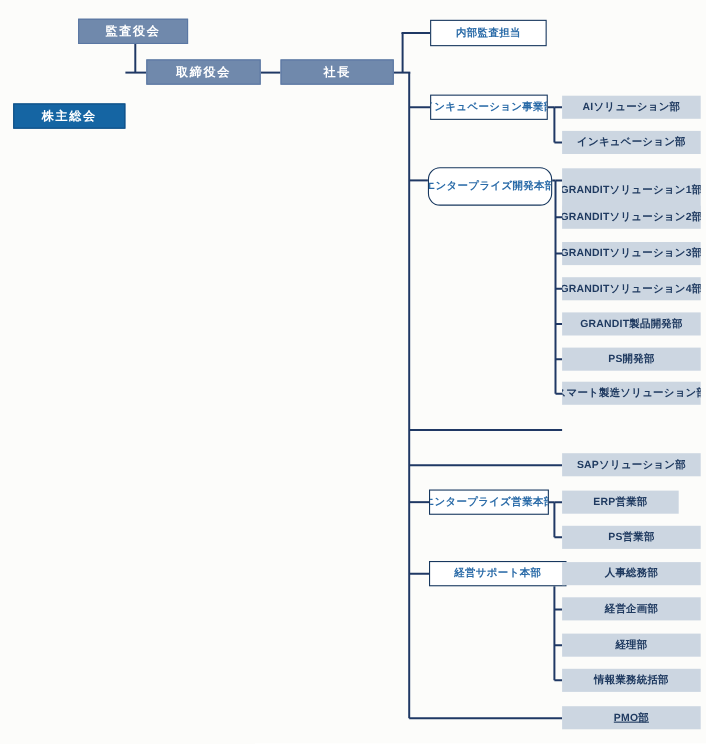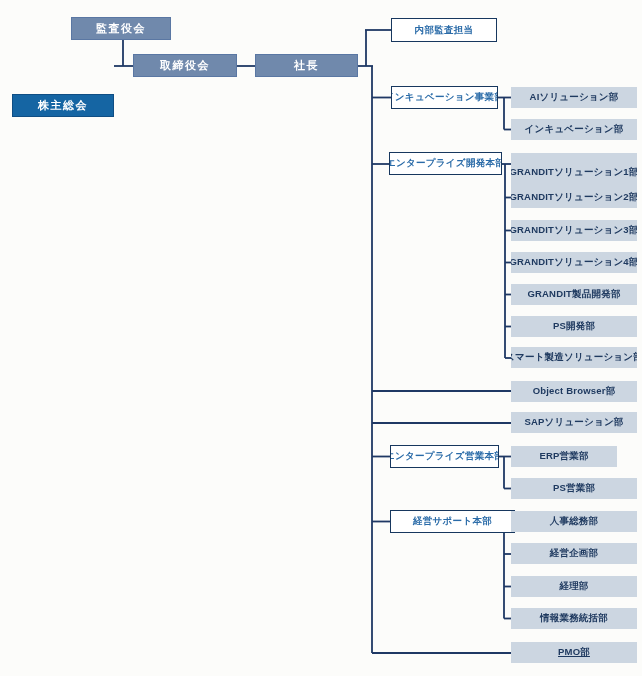--- a/index.html
+++ b/index.html
@@ -109,34 +109,33 @@
     </g>
   </svg>
 
   <div class="node box-steel" style="left:71px; top:17px; width:100px; height:23px;">監査役会</div>
   <div class="node box-dark" style="left:12px; top:54px; width:102px; height:23px;margin-top:40px;">株主総会</div>
   <div class="node box-steel" style="left:133px; top:54px; width:104px; height:23px;">取締役会</div>
   <div class="node box-steel" style="left:255px; top:54px; width:103px; height:23px;">社長</div>
 
   <div class="node box-outline" style="left:391px; top:18px; width:106px; height:24px;">内部監査担当</div>
   <div class="node box-outline" style="left:391px; top:86px; width:107px; height:23px;">インキュベーション事業部</div>
-  <div class="node box-outline" style="left:389px; top:152px; width:113px; height:23px;">エンタープライズ開発本部</div>
+  <div class="node box-outline" style="left:389px; top:152px; width:113px; height:35px;border-radius:11px;">エンタープライズ開発本部</div>
   <div class="node box-outline" style="left:390px; top:445px; width:109px; height:23px;">エンタープライズ営業本部</div>
   <div class="node box-outline" style="left:390px; top:510px; width:125px; height:23px;">経営サポート本部</div>
 
   <div class="node box-gray" style="left:511px; top:87px; width:126px; height:21px;">AIソリューション部</div>
   <div class="node box-gray" style="left:511px; top:119px; width:126px; height:21px;">インキュベーション部</div>
   <div class="node box-gray" style="left:511px; top:153px; width:126px; height:39px;">GRANDITソリューション1部</div>
   <div class="node box-gray" style="left:511px; top:187px; width:126px; height:21px;">GRANDITソリューション2部</div>
   <div class="node box-gray" style="left:511px; top:220px; width:126px; height:21px;">GRANDITソリューション3部</div>
   <div class="node box-gray" style="left:511px; top:252px; width:126px; height:21px;">GRANDITソリューション4部</div>
   <div class="node box-gray" style="left:511px; top:284px; width:126px; height:21px;">GRANDIT製品開発部</div>
   <div class="node box-gray" style="left:511px; top:316px; width:126px; height:21px;">PS開発部</div>
   <div class="node box-gray" style="left:511px; top:347px; width:126px; height:21px;">スマート製造ソリューション部</div>
-  <div class="node box-gray" style="left:511px; top:381px; width:126px; height:21px;">Object Browser部</div>
   <div class="node box-gray" style="left:511px; top:412px; width:126px; height:21px;">SAPソリューション部</div>
   <div class="node box-gray" style="left:511px; top:446px; width:106px; height:21px;">ERP営業部</div>
   <div class="node box-gray" style="left:511px; top:478px; width:126px; height:21px;">PS営業部</div>
   <div class="node box-gray" style="left:511px; top:511px; width:126px; height:21px;">人事総務部</div>
   <div class="node box-gray" style="left:511px; top:543px; width:126px; height:21px;">経営企画部</div>
   <div class="node box-gray" style="left:511px; top:576px; width:126px; height:21px;">経理部</div>
   <div class="node box-gray" style="left:511px; top:608px; width:126px; height:21px;">情報業務統括部</div>
   <div class="node box-gray" style="left:511px; top:642px; width:126px; height:21px;text-decoration:underline;">PMO部</div>
 
 </div>

